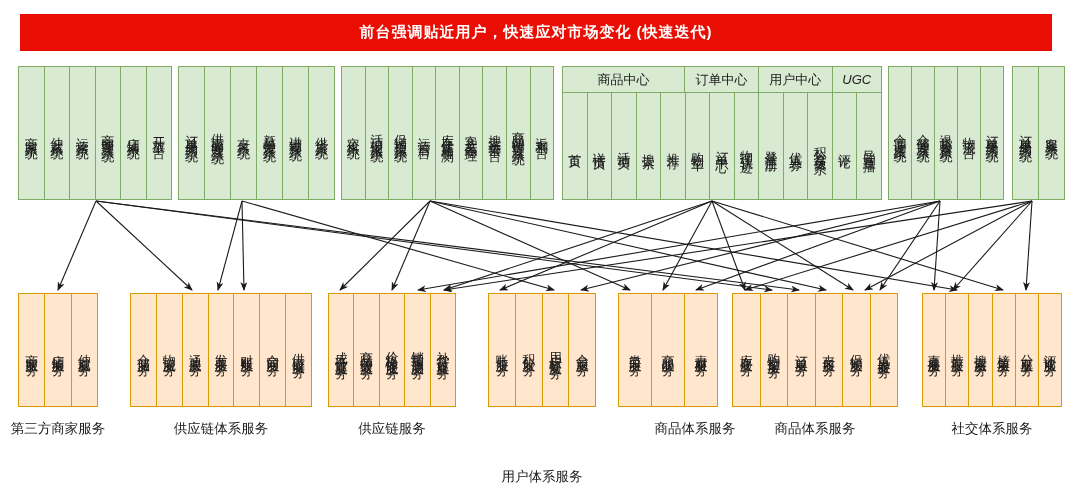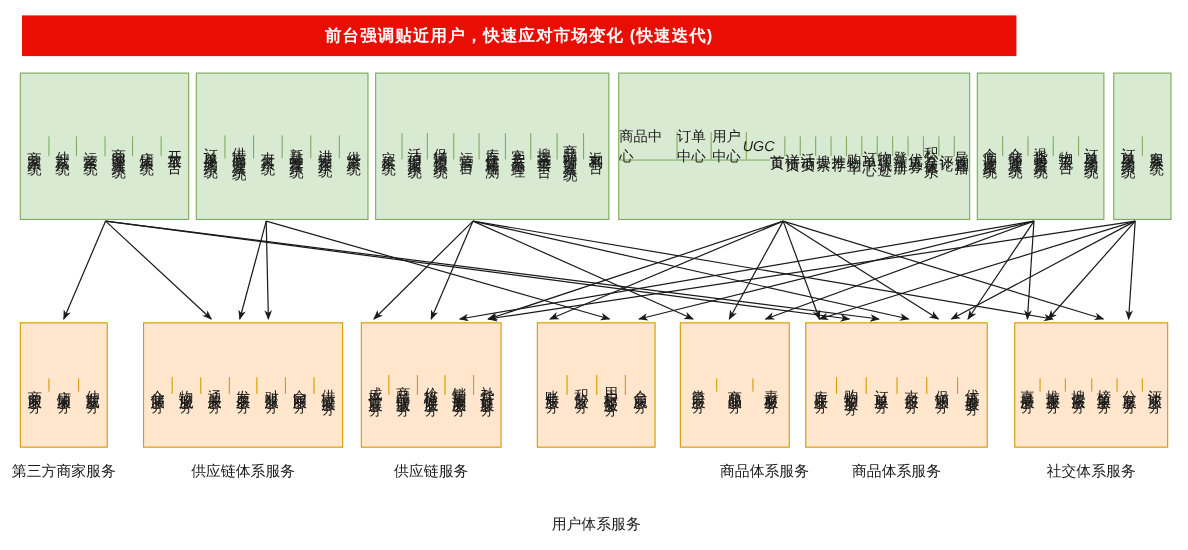--- a/index.html
+++ b/index.html
@@ -6,32 +6,32 @@
   #stage{
     position:relative; width:1080px; height:500px; overflow:hidden;
     background:#ffffff;
     font-family:"Liberation Sans","DejaVu Sans",sans-serif;
     --banner:#e90d04;
     --front-fill:#d9ead3; --front-border:#7fab62;
     --back-fill:#ffe6cc;  --back-border:#d79b00;
     --ink:#1a1a1a;
   }
   .banner{
-    position:absolute; left:20px; width:904px; height:37px;
+    position:absolute; left:20px; width:1032px; height:37px;
     background:var(--banner); color:#ffffff;
     display:flex; align-items:center; justify-content:center;
     font-size:15px; font-weight:bold; letter-spacing:1px;
   }
   #front-banner{top:14px;}
   #middle-banner{top:455px;}
 
   .group{
     position:absolute; box-sizing:border-box;
-    display:flex; flex-direction:row;
-    border:1px solid var(--front-border); background:var(--front-fill);align-items:center;
+    display:flex; flex-direction:column;
+    border:1px solid var(--front-border); background:var(--front-fill);
   }
   .group.back{ border-color:var(--back-border); background:var(--back-fill); border-width:1.5px;}
   .cols{flex:1; display:flex;}
   .vcell{
     flex:1; display:flex; align-items:center; justify-content:center;
     border-right:1px solid var(--front-border); min-width:0;
   }
   .group.back .vcell{border-right-color:var(--back-border);}
   .vcell:last-child{border-right:none;}
   .vcell span{

